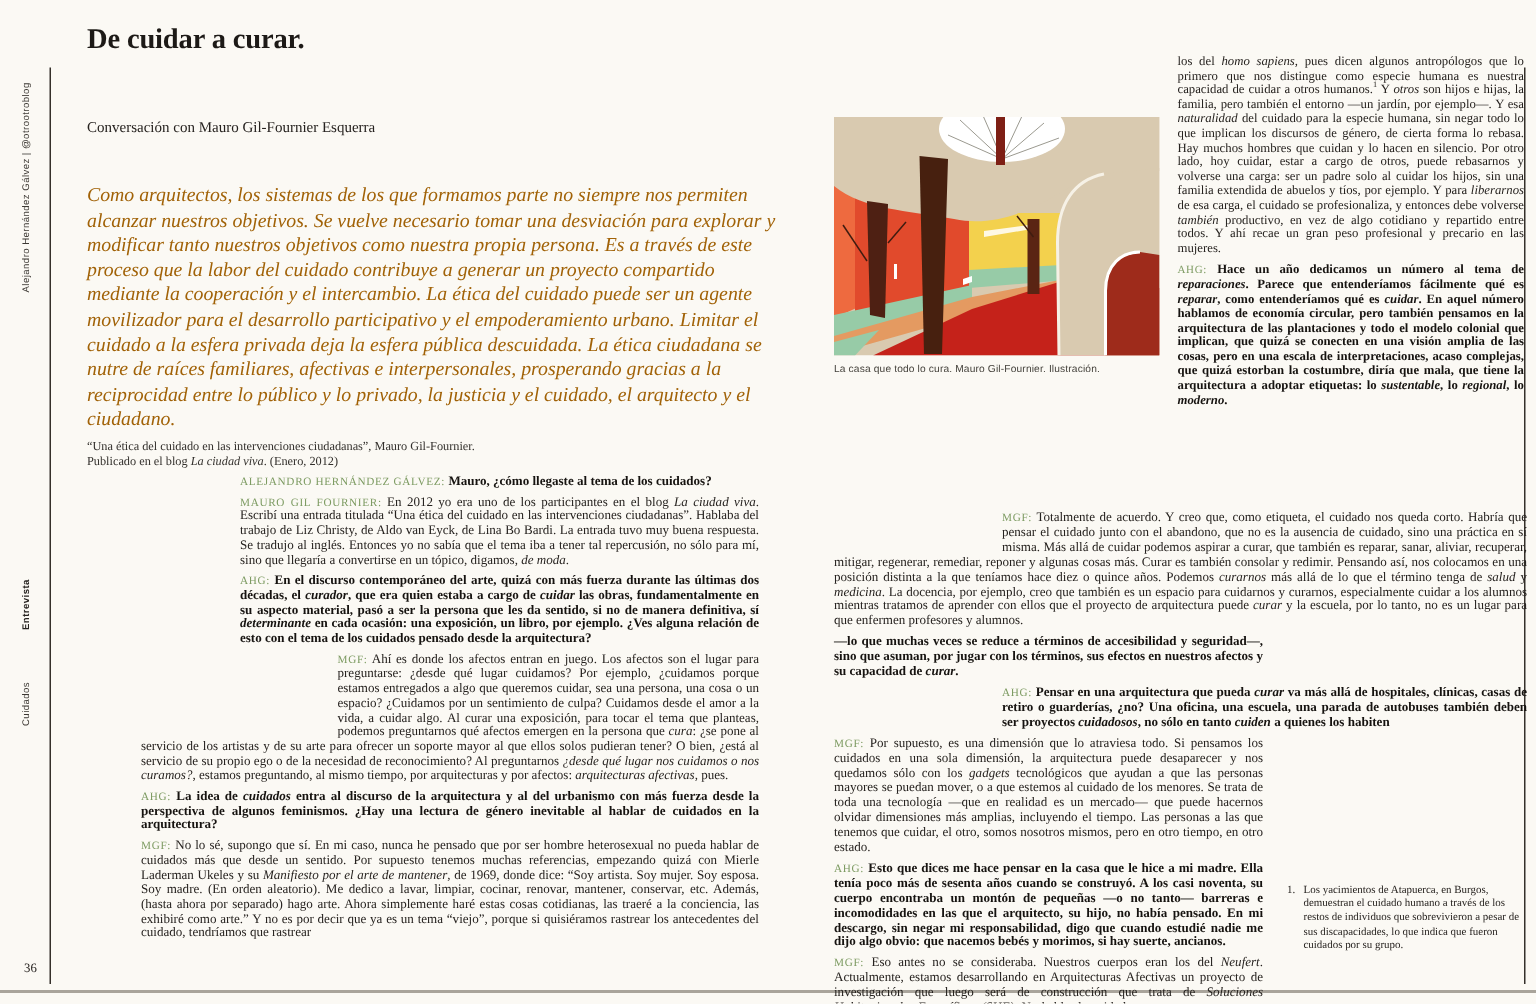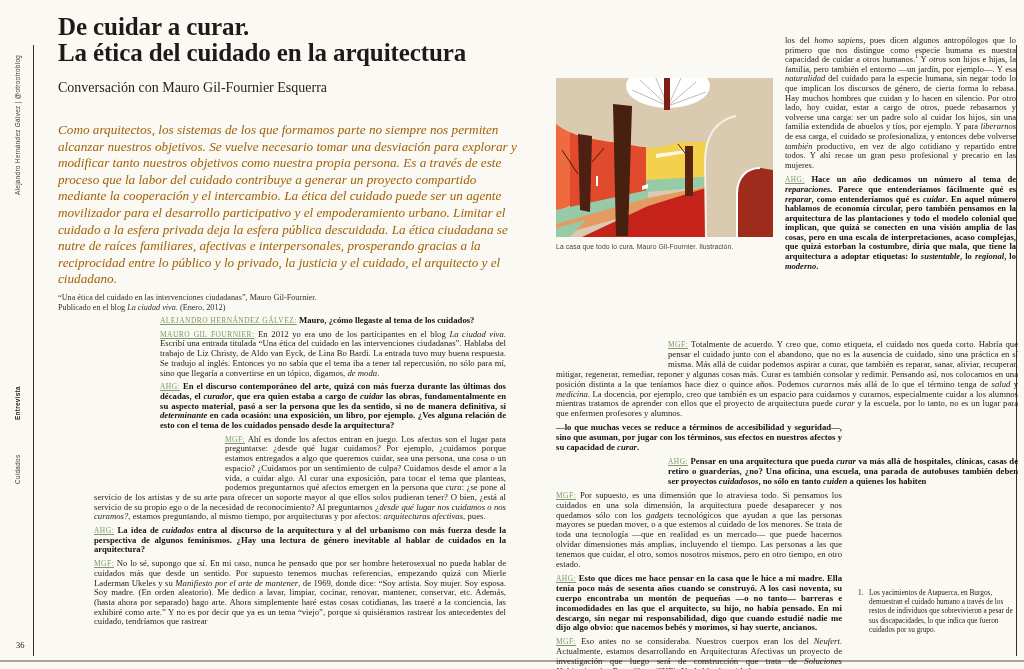--- a/index.html
+++ b/index.html
@@ -23,26 +23,26 @@
   }
   .vbold{font-weight:700;color:#26221f;}
   .pgnum{
     position:absolute;font-family:"Liberation Serif",serif;
     font-size:8.5px;color:#26221f;
   }
 
   
   .title{
     position:absolute;left:58px;top:14px;width:470px;
-    font-size:25px;line-height:26px;font-weight:700;color:#1d1a17;
+    font-size:19px;line-height:26px;font-weight:700;color:#1d1a17;
     letter-spacing:-.1px;
   }
   .subtitle{
     position:absolute;left:58px;top:80px;width:470px;
-    font-size:14px;color:#26221f;
+    font-size:10px;color:#26221f;
   }
   .intro{
     position:absolute;left:58px;top:122px;width:464px;
     font-size:13.2px;font-style:italic;line-height:16.6px;color:#a16207;
   }
   .intro-src{
     position:absolute;left:58px;top:293px;width:268px;
     font-size:8.2px;line-height:10.2px;color:#33302c;
   }
 
@@ -52,21 +52,21 @@
   .rp-bottom{position:absolute;left:556px;top:298px;width:462px;margin-top:42px;}
 
   p.para{
     margin:0 0 4px 0;font-size:8.7px;line-height:9.7px;
     text-align:justify;color:#26221f;
   }
   .col-right p.para{font-size:8.5px;line-height:9.6px;margin-bottom:5px;}
   .rp-bottom p.para{font-size:8.7px;line-height:9.9px;}
   .q .txt{font-weight:700;color:#161310;}
   .spk{
-    color:#7d9b62;font-size:.86em;letter-spacing:.45px;text-decoration:underline;
+    color:#7d9b62;font-size:.86em;letter-spacing:.45px;
   }
   .indent-q2{margin-left:34px;}
   .shift-wrap{margin-left:-66px;}
   .narrow{width:286px;}
   .step{float:left;}
   .st-a2{width:131px;height:49px;}
   .st-rp3{width:112px;height:20px;}
   .st-rp4{width:112px;height:30px;}
   i{}
   sup{font-size:.65em;vertical-align:super;line-height:0;}
@@ -93,21 +93,21 @@
 
 <div class="vrule rule-left"></div>
 <div class="vrule rule-right"></div>
 <div class="bottom-edge"></div>
 
 <div class="vtext" style="left:14px;top:45px;height:150px;">Alejandro Hernández Gálvez | @otrootroblog</div>
 <div class="vtext vbold" style="left:14px;top:372px;height:48px;">Entrevista</div>
 <div class="vtext" style="left:14px;top:438px;height:46px;">Cuidados</div>
 <div class="pgnum pg36 abs">36</div>
 
-<h1 class="title" style="margin:0;"><span>De cuidar a curar.</span><br><span>La ética del cuidado en la arquitectura</span></h1>
+<h1 class="title" style="margin:0;"><span>De cuidar a curar.</span><br></h1>
 <div class="subtitle">Conversación con Mauro Gil-Fournier Esquerra</div>
 
 <div class="intro">Como arquitectos, los sistemas de los que formamos parte no siempre nos permiten alcanzar nuestros objetivos. Se vuelve necesario tomar una desviación para explorar y modificar tanto nuestros objetivos como nuestra propia persona. Es a través de este proceso que la labor del cuidado contribuye a generar un proyecto compartido mediante la cooperación y el intercambio. La ética del cuidado puede ser un agente movilizador para el desarrollo participativo y el empoderamiento urbano. Limitar el cuidado a la esfera privada deja la esfera pública descuidada. La ética ciudadana se nutre de raíces familiares, afectivas e interpersonales, prosperando gracias a la reciprocidad entre lo público y lo privado, la justicia y el cuidado, el arquitecto y el ciudadano.</div>
 <div class="intro-src">“Una ética del cuidado en las intervenciones ciudadanas”, Mauro Gil-Fournier. Publicado en el blog <i>La ciudad viva</i>. (Enero, 2012)</div>
 
 <div class="qa-left">
   <p class="para q"><span class="spk">ALEJANDRO HERNÁNDEZ GÁLVEZ:</span> <span class="txt">Mauro, ¿cómo llegaste al tema de los cuidados?</span></p>
   <p class="para"><span class="spk">MAURO GIL FOURNIER:</span> <span class="txt">En 2012 yo era uno de los participantes en el blog <i>La ciudad viva</i>. Escribí una entrada titulada “Una ética del cuidado en las intervenciones ciudadanas”. Hablaba del trabajo de Liz Christy, de Aldo van Eyck, de Lina Bo Bardi. La entrada tuvo muy buena respuesta. Se tradujo al inglés. Entonces yo no sabía que el tema iba a tener tal repercusión, no sólo para mí, sino que llegaría a convertirse en un tópico, digamos, <i>de moda</i>.</span></p>
   <p class="para q indent-q2"><span class="spk">AHG:</span> <span class="txt">En el discurso contemporáneo del arte, quizá con más fuerza durante las últimas dos décadas, el <i>curador</i>, que era quien estaba a cargo de <i>cuidar</i> las obras, fundamentalmente en su aspecto material, pasó a ser la persona que les da sentido, si no de manera definitiva, sí <i>determinante</i> en cada ocasión: una exposición, un libro, por ejemplo. ¿Ves alguna relación de esto con el tema de los cuidados pensado desde la arquitectura?</span></p>
   <div class="shift-wrap">

